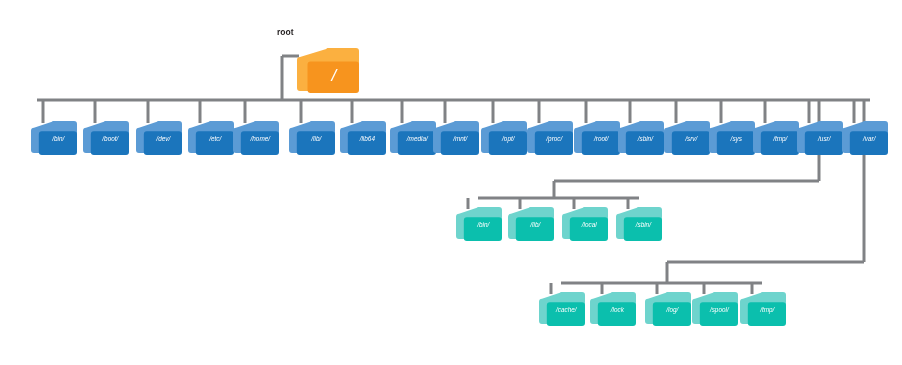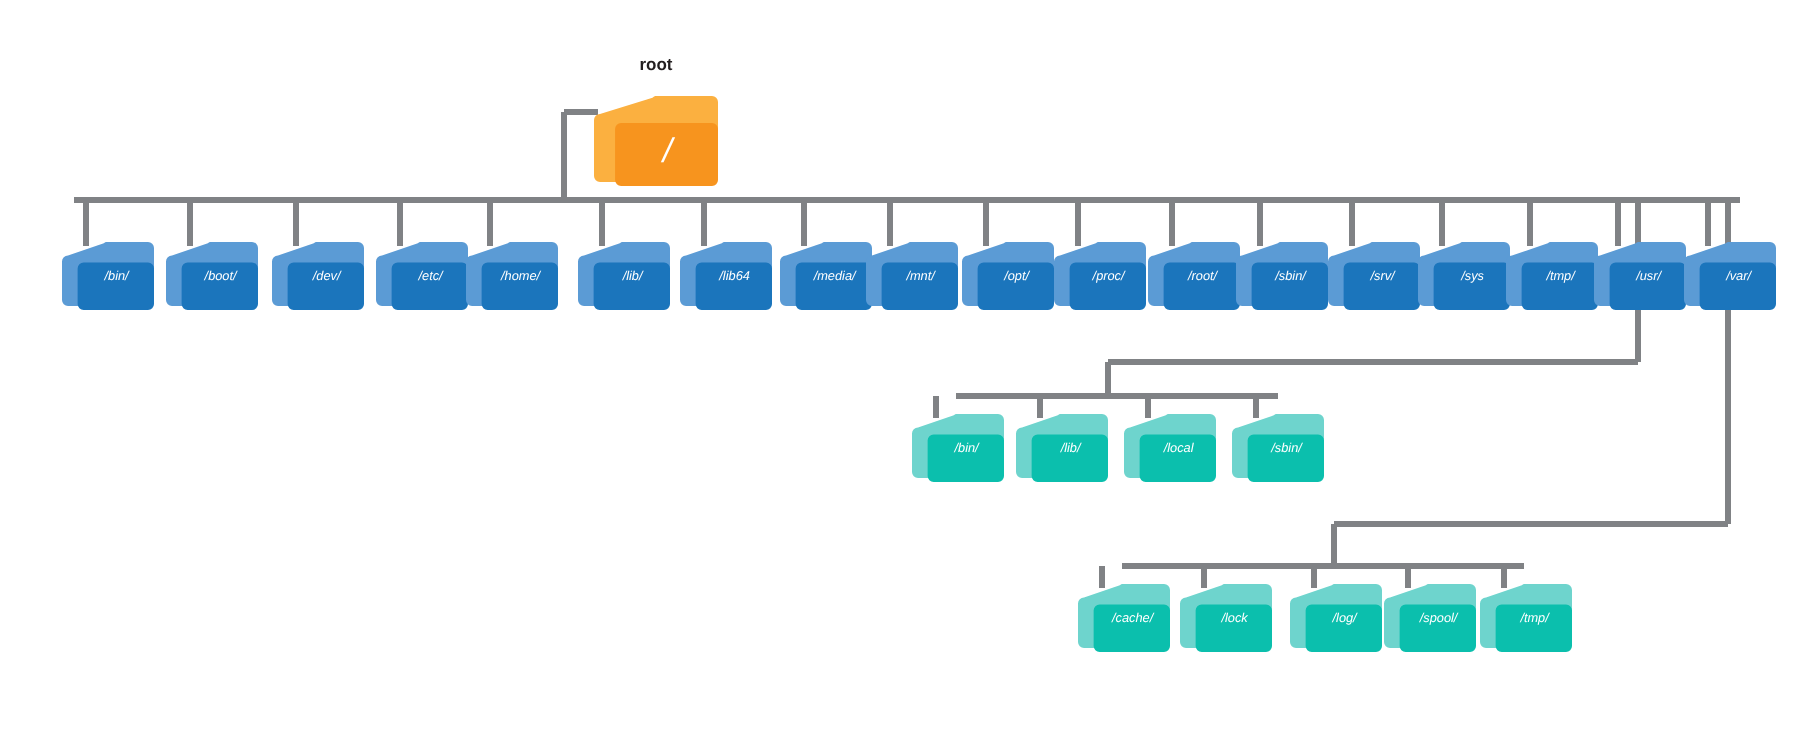--- a/index.html
+++ b/index.html
@@ -41,21 +41,20 @@
     width: 100%;
     text-align: center;
     color: #ffffff;
     font-family: "Liberation Sans", sans-serif;
     white-space: nowrap;
     pointer-events: none;
     font-style: italic;
   }
   .node-caption {
     position: absolute;
-    text-align: center;
     white-space: nowrap;
     color: #231f20;
     font-weight: bold;
     font-family: "Liberation Sans", sans-serif;
   }
   .root-glyph {
     position: absolute;
     color: #ffffff;
     text-align: center;
     width: 100%;

